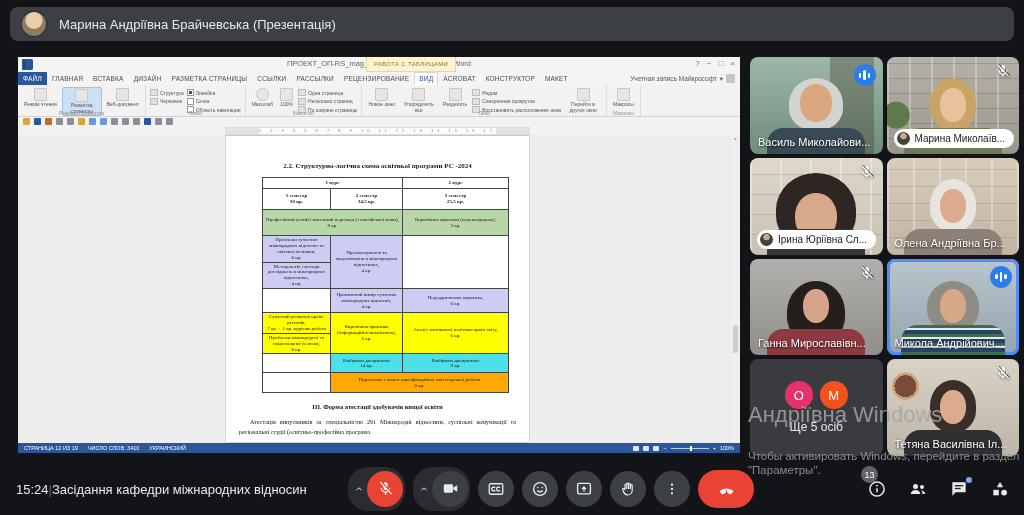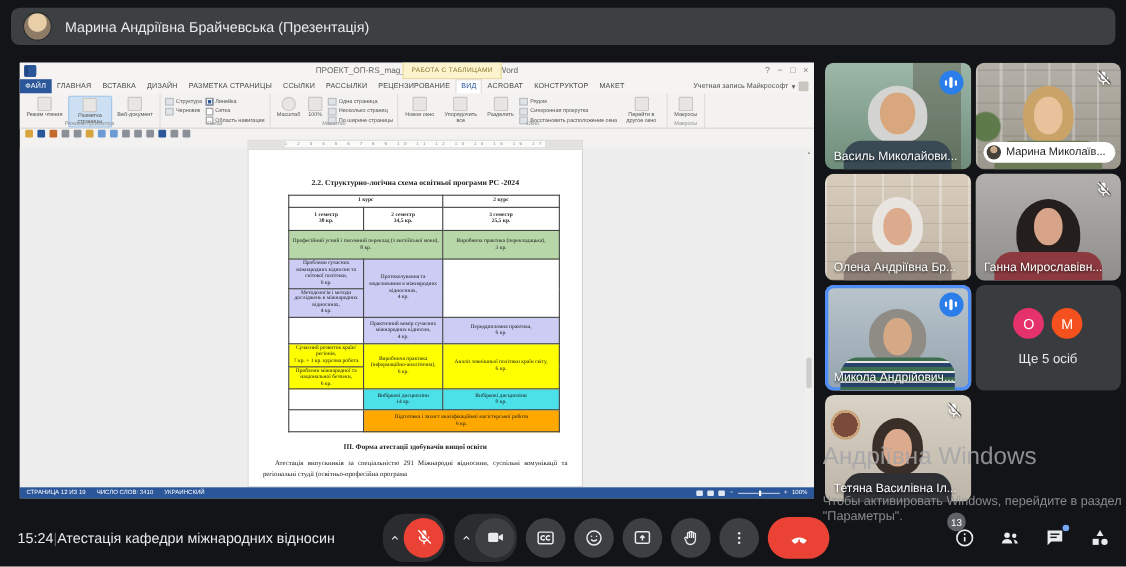--- a/index.html
+++ b/index.html
@@ -452,99 +452,121 @@
         </svg>
     </div>
 
     <div class="name-pill">
       <span class="pill-avatar"></span>
       <span class="name-pill-text">Марина Миколаїв...</span>
     </div>
 
   </div>
 
-
-  <div class="tile theme-olena">
-    <div class="person">
-      <div class="hair"></div>
-      <div class="face"></div>
-      <div class="torso"></div>
-    </div>
-
-    <div class="name-plain">Олена Андріївна Бр...</div>
-  </div>
-
-  <div class="tile theme-hanna">
+  <div class="tile theme-iryna">
     <div class="person">
       <div class="hair"></div>
       <div class="face"></div>
       <div class="torso"></div>
     </div>
     <div class="mic-off-badge">
       <svg viewBox="0 0 24 24">
           <rect x="9" y="3" width="6" height="11" rx="3" fill="#fff"></rect>
         <path d="M6 11a6 6 0 0 0 12 0" stroke="#fff" stroke-width="1.8" fill="none"></path>
         <line x1="12" y1="17" x2="12" y2="21" stroke="#fff" stroke-width="1.8"></line>
         <line x1="5.6" y1="2.2" x2="21.6" y2="19.2" stroke="rgba(0,0,0,.55)" stroke-width="2.4"></line>
         <line x1="4.6" y1="3" x2="20.6" y2="20" stroke="#fff" stroke-width="1.8"></line>
         </svg>
     </div>
 
-    <div class="name-plain">Ганна Мирославівн...</div>
-  </div>
-
-  <div class="tile theme-mykola active-speaker">
+    <div class="name-pill">
+      <span class="pill-avatar"></span>
+      <span class="name-pill-text">Ірина Юріївна Сл...</span>
+    </div>
+
+  </div>
+
+  <div class="tile theme-olena">
     <div class="person">
       <div class="hair"></div>
       <div class="face"></div>
       <div class="torso"></div>
     </div>
 
-    <div class="audio-indicator">
-        <i></i>
-        <i></i>
-        <i></i>
-      </div>
-
-    <div class="name-plain">Микола Андрійович...</div>
-  </div>
-
-  <div class="tile tile-more">
-    <div class="mini-avatars">
-      <span class="mini-avatar" style="background: rgb(229, 50, 107);">O</span>
-      <span class="mini-avatar" style="background: rgb(244, 81, 30);">M</span>
-    </div>
-    <div class="more-label">Ще 5 осіб</div>
-  </div>
-
-  <div class="tile theme-tetyana">
+    <div class="name-plain">Олена Андріївна Бр...</div>
+  </div>
+
+  <div class="tile theme-hanna">
     <div class="person">
       <div class="hair"></div>
       <div class="face"></div>
       <div class="torso"></div>
     </div>
     <div class="mic-off-badge">
       <svg viewBox="0 0 24 24">
           <rect x="9" y="3" width="6" height="11" rx="3" fill="#fff"></rect>
         <path d="M6 11a6 6 0 0 0 12 0" stroke="#fff" stroke-width="1.8" fill="none"></path>
         <line x1="12" y1="17" x2="12" y2="21" stroke="#fff" stroke-width="1.8"></line>
         <line x1="5.6" y1="2.2" x2="21.6" y2="19.2" stroke="rgba(0,0,0,.55)" stroke-width="2.4"></line>
         <line x1="4.6" y1="3" x2="20.6" y2="20" stroke="#fff" stroke-width="1.8"></line>
         </svg>
     </div>
 
+    <div class="name-plain">Ганна Мирославівн...</div>
+  </div>
+
+  <div class="tile theme-mykola active-speaker">
+    <div class="person">
+      <div class="hair"></div>
+      <div class="face"></div>
+      <div class="torso"></div>
+    </div>
+
+    <div class="audio-indicator">
+        <i></i>
+        <i></i>
+        <i></i>
+      </div>
+
+    <div class="name-plain">Микола Андрійович...</div>
+  </div>
+
+  <div class="tile tile-more">
+    <div class="mini-avatars">
+      <span class="mini-avatar" style="background: rgb(229, 50, 107);">O</span>
+      <span class="mini-avatar" style="background: rgb(244, 81, 30);">M</span>
+    </div>
+    <div class="more-label">Ще 5 осіб</div>
+  </div>
+
+  <div class="tile theme-tetyana">
+    <div class="person">
+      <div class="hair"></div>
+      <div class="face"></div>
+      <div class="torso"></div>
+    </div>
+    <div class="mic-off-badge">
+      <svg viewBox="0 0 24 24">
+          <rect x="9" y="3" width="6" height="11" rx="3" fill="#fff"></rect>
+        <path d="M6 11a6 6 0 0 0 12 0" stroke="#fff" stroke-width="1.8" fill="none"></path>
+        <line x1="12" y1="17" x2="12" y2="21" stroke="#fff" stroke-width="1.8"></line>
+        <line x1="5.6" y1="2.2" x2="21.6" y2="19.2" stroke="rgba(0,0,0,.55)" stroke-width="2.4"></line>
+        <line x1="4.6" y1="3" x2="20.6" y2="20" stroke="#fff" stroke-width="1.8"></line>
+        </svg>
+    </div>
+
     <div class="name-plain">Тетяна Василівна Іл...</div>
   </div>
 </div>
 
 <div class="bottombar">
   <div class="bb-left">
     <span class="bb-time">15:24</span>
     <span class="bb-sep">|</span>
-    <span class="bb-title">Атестація кафедри міжнародних відносин</span>
+    <span class="bb-title">Засідання кафедри міжнародних відносин</span>
   </div>
   <div class="controls">
     <div class="split">
       <span class="chev">
         <svg width="10" height="10" viewBox="0 0 24 24" fill="none" stroke="#e8eaed" stroke-width="2.4">
             <path d="M6 15l6-6 6 6"></path>
           </svg>
         </span>
       <div class="ctl red">
         <svg width="17" height="17" viewBox="0 0 24 24">

